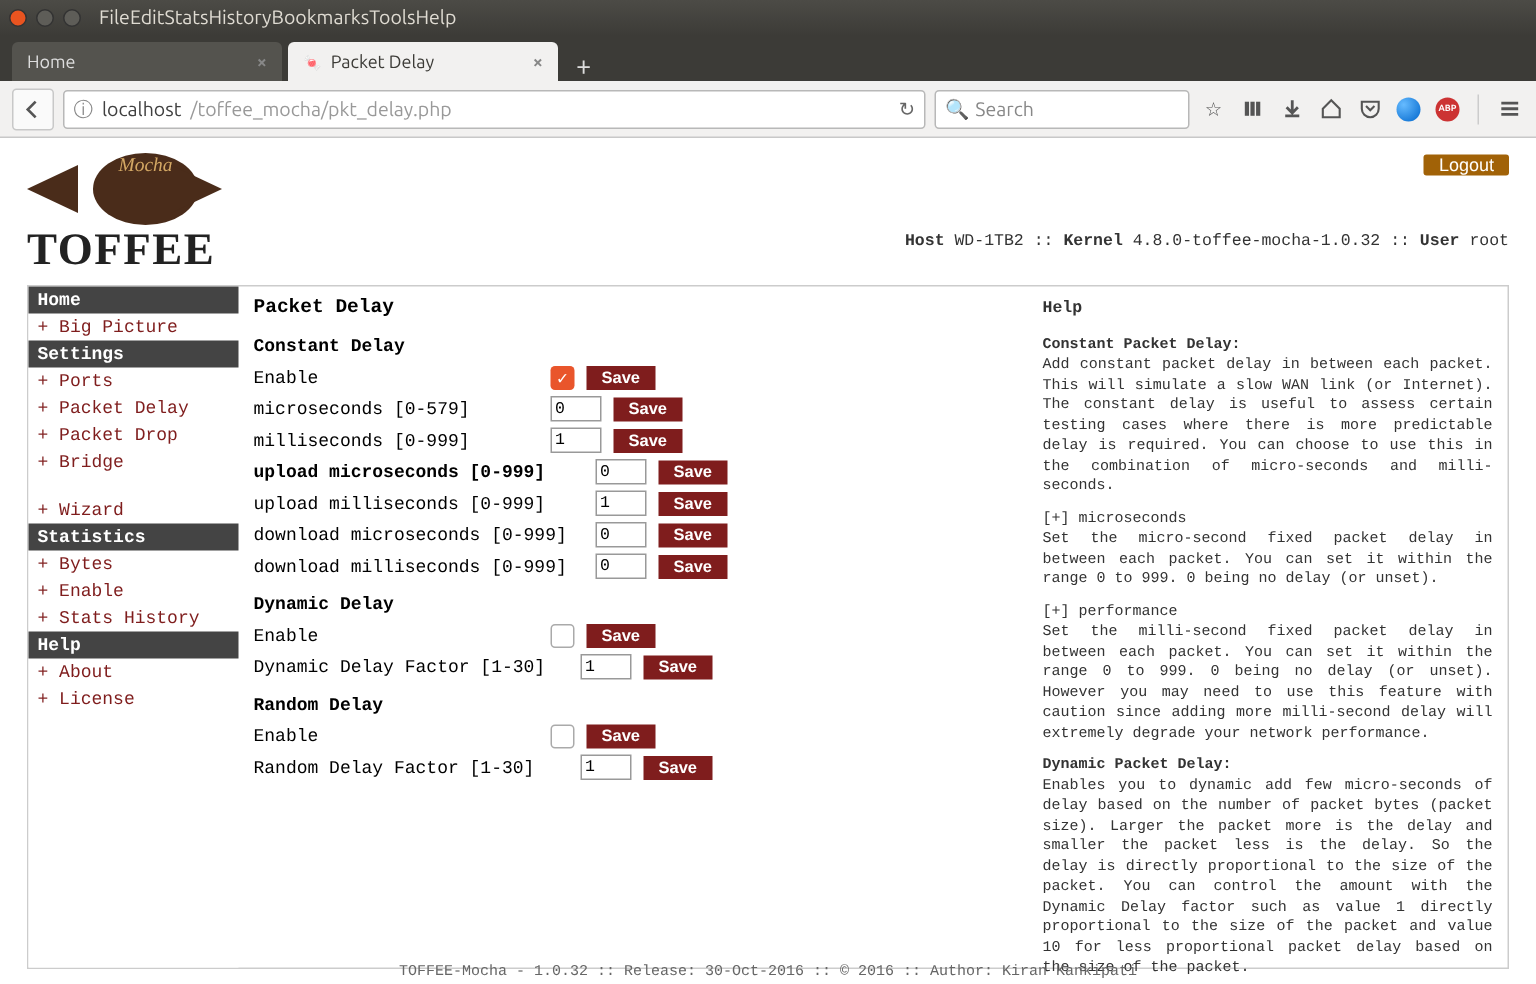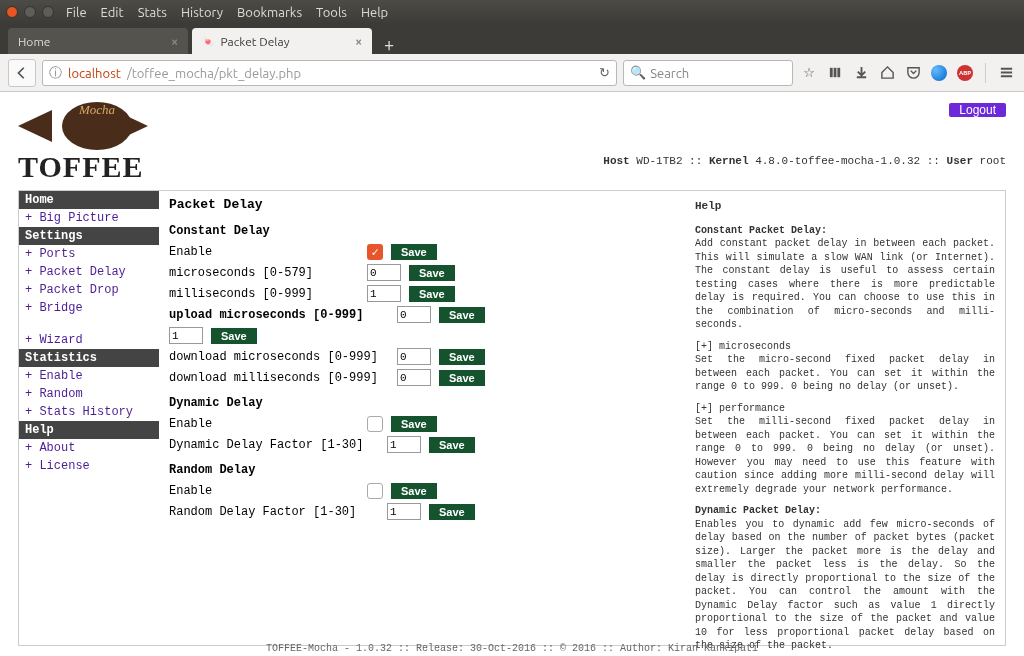--- a/index.html
+++ b/index.html
@@ -3,68 +3,68 @@
 <meta charset="utf-8">
 <style>
 * { box-sizing: border-box; margin: 0; padding: 0; }
 body { font-family: "Ubuntu", "Liberation Sans", sans-serif; font-size: 13px; background: #fff; width: 1024px; height: 656px; overflow: hidden; }
 
 
 .titlebar { height: 24px; background: linear-gradient(#4c4b46, #3c3b37); display: flex; align-items: center; padding: 0 6px; color: #dfdbd2; font-size: 13px; }
 .win-btns { display: flex; gap: 6px; margin-right: 12px; }
 .win-btn { width: 12px; height: 12px; border-radius: 50%; background: #5e5d58; border: 1px solid #333; }
 .win-btn.close { background: #e95420; }
-.menubar { display: flex; gap: 14px; }
+.menubar { display: flex; }
 .menubar span { cursor: default; }
 
 .tabbar { height: 30px; background: #3c3b37; display: flex; align-items: flex-end; padding: 0 8px; }
 .tab { height: 26px; background: #54534e; color: #ddd; border-radius: 4px 4px 0 0; padding: 4px 10px; display: flex; align-items: center; gap: 8px; margin-right: 4px; font-size: 12px; min-width: 180px; justify-content: space-between; }
 .tab.active { background: #f2f1f0; color: #3c3b37; }
 .tab-close { color: #888; font-weight: bold; }
 .newtab { color: #ddd; font-size: 18px; padding: 0 8px; cursor: pointer; }
 
 .toolbar { height: 38px; background: #f2f1f0; border-bottom: 1px solid #c8c8c8; display: flex; align-items: center; padding: 0 8px; gap: 6px; }
 .nav-btn { width: 28px; height: 28px; border: 1px solid #c8c8c8; border-radius: 3px; display: flex; align-items: center; justify-content: center; background: #fafafa; }
 .urlbar { flex: 1; height: 26px; border: 1px solid #b8b8b8; border-radius: 3px; background: #fff; display: flex; align-items: center; padding: 0 6px; gap: 6px; font-size: 13px; }
-.urlbar .host { color: #c2410c; }
+.urlbar .host { color: #404040; }
 .urlbar .path { color: #999; }
 .urlbar .refresh { margin-left: auto; color: #666; }
 .searchbar { width: 170px; height: 26px; border: 1px solid #b8b8b8; border-radius: 3px; background: #fff; display: flex; align-items: center; padding: 0 6px; gap: 4px; color: #888; font-size: 13px; }
 .tb-icon { width: 20px; height: 20px; display: flex; align-items: center; justify-content: center; color: #555; }
 
 
 .page { padding: 10px 18px; height: 564px; overflow: hidden; position: relative; font-family: Verdana, Geneva, sans-serif; }
 .logo-row { display: flex; justify-content: space-between; align-items: flex-start; }
 .logo { display: flex; flex-direction: column; align-items: flex-start; }
 .candy { width: 130px; height: 50px; position: relative; }
 .candy-body { width: 70px; height: 48px; background: #4a2c1a; border-radius: 50%; position: absolute; left: 44px; top: 0; display:flex; align-items:flex-start; justify-content:center; }
 .candy-body span { font-family: cursive; font-style: italic; color: #d4a864; font-size: 13px; }
 .candy-wrap { width: 0; height: 0; position: absolute; top: 8px; }
 .candy-wrap.l { left: 0; border-top: 16px solid transparent; border-bottom: 16px solid transparent; border-right: 34px solid #4a2c1a; }
 .candy-wrap.r { right: 0; border-top: 16px solid transparent; border-bottom: 16px solid transparent; border-left: 34px solid #4a2c1a; }
 .toffee-word { font-family: Georgia, serif; font-weight: bold; font-size: 30px; letter-spacing: 1px; color: #222; line-height: 1; }
-.logout-btn { background: #6d28d9; color: #fff; border: none; padding: 0 10px; font-size: 12px; border-radius: 2px; cursor: pointer; }
+.logout-btn { background: #a16207; color: #fff; border: none; padding: 0 10px; font-size: 12px; border-radius: 2px; cursor: pointer; }
 .hostline { font-family: "Courier New", monospace; font-size: 11px; color: #333; margin-top: 38px; text-align: center; }
 .hostline b { font-weight: bold; }
 
 .main { display: flex; border: 1px solid #ccc; margin-top: 8px; height: 456px; }
 .sidebar { width: 140px; background: #fff; font-family: "Courier New", monospace; font-size: 12px; }
 .side-head { background: #444; color: #fff; padding: 2px 6px; font-weight: bold; }
-.side-item { padding: 2px 6px; color: #4c1d95; cursor: pointer; }
+.side-item { padding: 2px 6px; color: #7f1d1d; cursor: pointer; }
 .side-sep { height: 14px; }
 
 .content { flex: 1; padding: 6px 10px; font-family: "Courier New", monospace; font-size: 12px; }
 .content h3 { font-weight: bold; font-size: 13px; margin-bottom: 12px; }
 .content h4 { font-weight: bold; font-size: 12px; margin: 10px 0 6px; }
 .row { display: flex; align-items: center; gap: 8px; margin: 4px 0; }
 .row label { display: inline-block; }
 .row input[type=text] { width: 34px; height: 17px; border: 1px solid #999; font-size: 11px; padding: 0 2px; font-family: inherit; }
 .chk { width: 16px; height: 16px; background: #e9552b; border-radius: 3px; display: inline-flex; align-items: center; justify-content: center; color: #fff; font-size: 12px; font-weight: bold; }
 .chk.off { background: #fff; border: 1px solid #aaa; }
-.save-btn { background: #14532d; color: #fff; border: none; padding: 2px 10px; font-size: 11px; font-family: Arial, sans-serif; font-weight: bold; cursor: pointer; }
+.save-btn { background: #7f1d1d; color: #fff; border: none; padding: 2px 10px; font-size: 11px; font-family: Arial, sans-serif; font-weight: bold; cursor: pointer; }
 
 .help { width: 320px; padding: 8px 10px; font-family: "Courier New", monospace; font-size: 10px; line-height: 1.35; color: #333; }
 .help h4 { font-weight: bold; font-size: 11px; margin-bottom: 10px; }
 .help p { margin-bottom: 8px; text-align: justify; }
 .help .ht { font-weight: bold; }
 
 .footer { position: absolute; bottom: 2px; left: 0; right: 0; text-align: center; font-family: "Courier New", monospace; font-size: 10px; color: #666; }
 .tb-icon svg { width: 15px; height: 15px; }
 .circle-icon { width: 16px; height: 16px; border-radius: 50%; }
 </style>
@@ -183,22 +183,22 @@
       <div class="side-head">Home</div>
       <div class="side-item">+ Big Picture</div>
       <div class="side-head">Settings</div>
       <div class="side-item">+ Ports</div>
       <div class="side-item">+ Packet Delay</div>
       <div class="side-item">+ Packet Drop</div>
       <div class="side-item">+ Bridge</div>
       <div class="side-sep"></div>
       <div class="side-item">+ Wizard</div>
       <div class="side-head">Statistics</div>
+      <div class="side-item">+ Bytes</div>
       <div class="side-item">+ Enable</div>
-      <div class="side-item">+ Random</div>
       <div class="side-item">+ Stats History</div>
       <div class="side-head">Help</div>
       <div class="side-item">+ About</div>
       <div class="side-item">+ License</div>
     </div>
 
     <div class="content">
       <h3>Packet Delay</h3>
 
       <h4>Constant Delay</h4>
@@ -216,20 +216,21 @@
           <label style="width:190px;">milliseconds [0-999]</label>
           <input type="text" value="1" style="">
           <button class="save-btn">Save</button>
         </div>
       <div class="row">
           <label style="width:220px;font-weight:bold;">upload microseconds [0-999]</label>
           <input type="text" value="0" style="">
           <button class="save-btn">Save</button>
         </div>
       <div class="row">
+          <label style="width:220px;">upload milliseconds [0-999]</label>
           <input type="text" value="1" style="">
           <button class="save-btn">Save</button>
         </div>
       <div class="row">
           <label style="width:220px;">download microseconds [0-999]</label>
           <input type="text" value="0" style="">
           <button class="save-btn">Save</button>
         </div>
       <div class="row">
           <label style="width:220px;">download milliseconds [0-999]</label>

